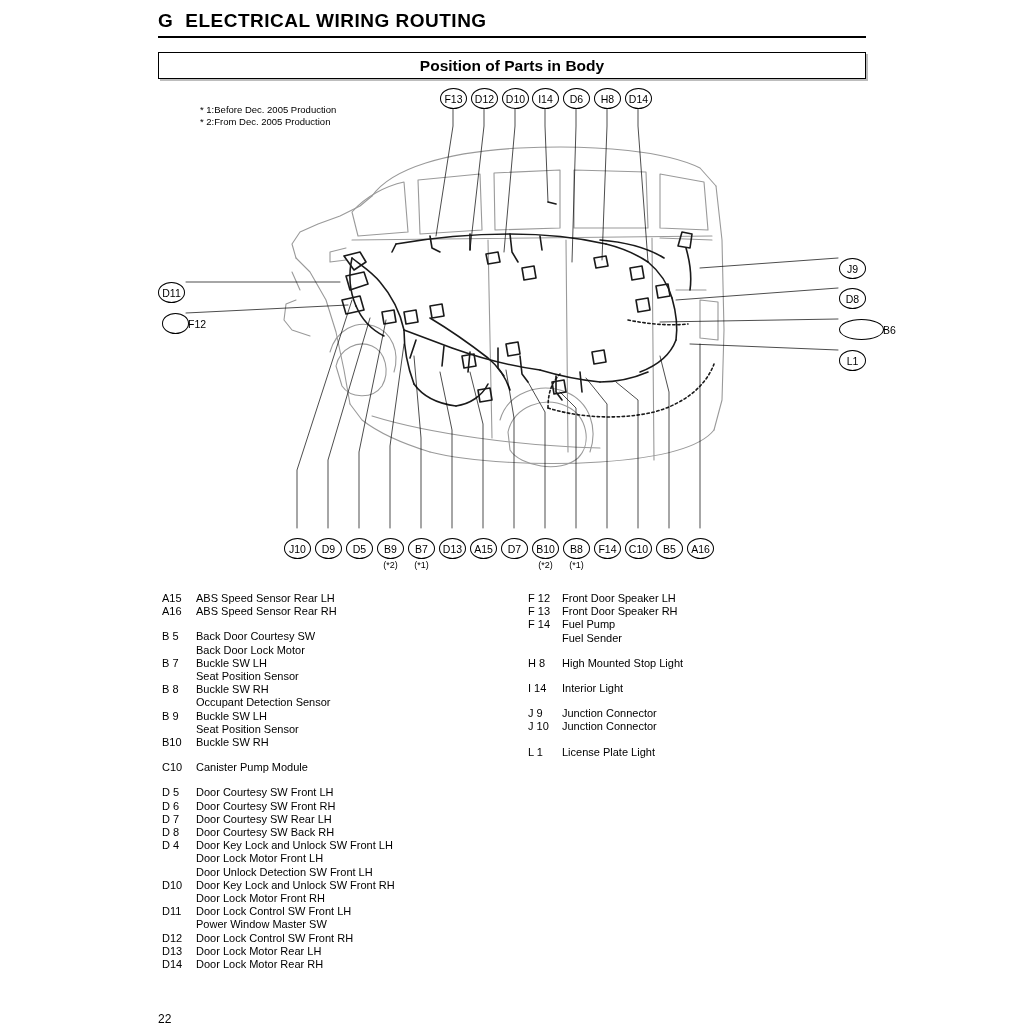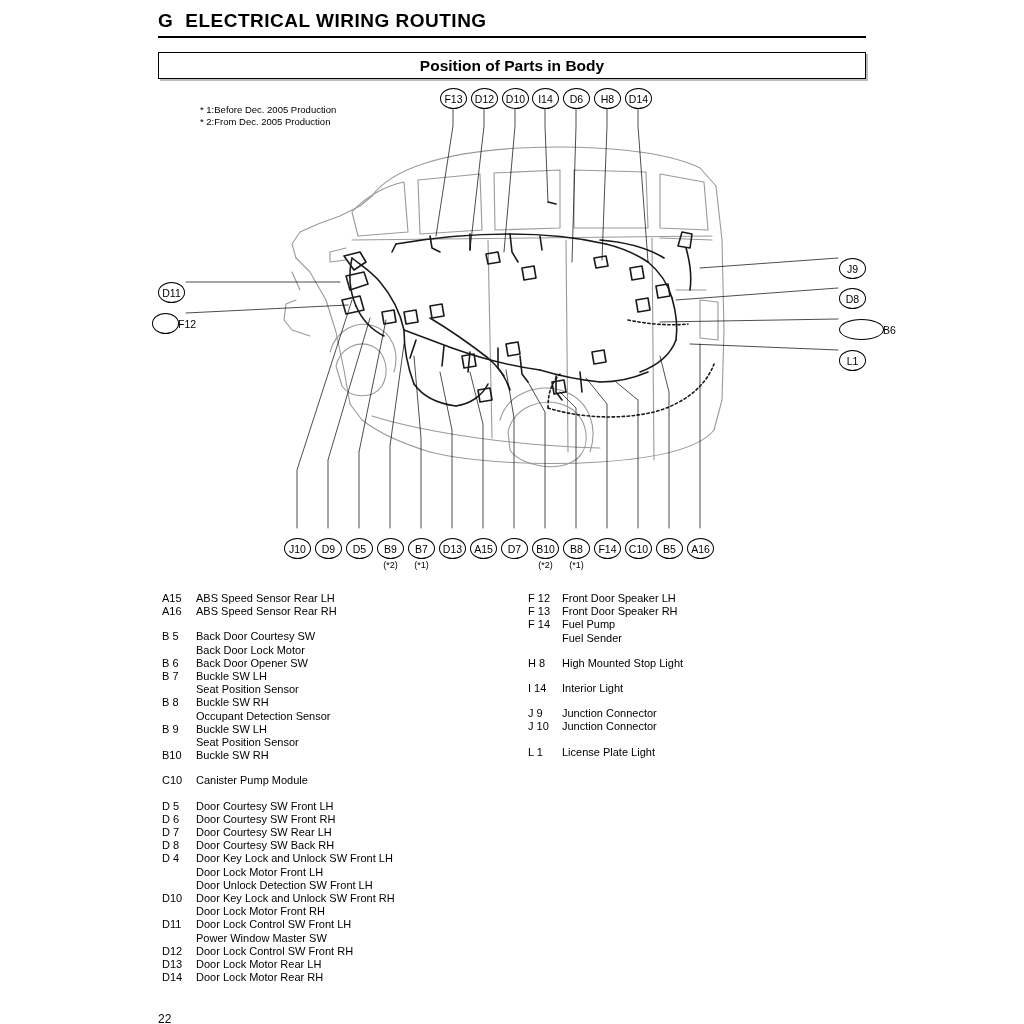--- a/index.html
+++ b/index.html
@@ -307,21 +307,21 @@
 
     <div class="bubble" style="left:440px; top:88px;">F13</div>
     <div class="bubble" style="left:471px; top:88px;">D12</div>
     <div class="bubble" style="left:502px; top:88px;">D10</div>
     <div class="bubble" style="left:532px; top:88px;">I14</div>
     <div class="bubble" style="left:563px; top:88px;">D6</div>
     <div class="bubble" style="left:594px; top:88px;">H8</div>
     <div class="bubble" style="left:625px; top:88px;">D14</div>
 
     <div class="bubble" style="left:158px; top:282px;">D11</div>
-    <div class="bubble" style="left:152px; top:313px;padding-left:25px;">F12</div>
+    <div class="bubble" style="left:162px; top:313px;padding-left:25px;">F12</div>
 
     <div class="bubble" style="left:839px; top:258px;">J9</div>
     <div class="bubble" style="left:839px; top:288px;">D8</div>
     <div class="bubble" style="left:839px; top:319px;padding-left:43px;">B6</div>
     <div class="bubble" style="left:839px; top:350px;text-align:center;">L1</div>
 
     <div class="bubble" style="left:284px; top:538px;">J10</div>
     <div class="bubble" style="left:315px; top:538px;">D9</div>
     <div class="bubble" style="left:346px; top:538px;">D5</div>
     <div class="bubble" style="left:377px; top:538px;">B9</div>
@@ -350,24 +350,20 @@
         <span class="lg-code">A16</span>
         <span class="lg-text">ABS Speed Sensor Rear RH</span>
       </div>
     <div class="lg-gap"></div>
     <div class="lg-row">
         <span class="lg-code">B  5</span>
         <span class="lg-text">Back Door Courtesy SW</span>
       </div>
     <div class="lg-sub">Back Door Lock Motor</div>
     <div class="lg-row">
-        <span class="lg-code">B  6</span>
-        <span class="lg-text">Back Door Opener SW</span>
-      </div>
-    <div class="lg-row">
         <span class="lg-code">B  7</span>
         <span class="lg-text">Buckle SW LH</span>
       </div>
     <div class="lg-sub">Seat Position Sensor</div>
     <div class="lg-row">
         <span class="lg-code">B  8</span>
         <span class="lg-text">Buckle SW RH</span>
       </div>
     <div class="lg-sub">Occupant Detection Sensor</div>
     <div class="lg-row">

